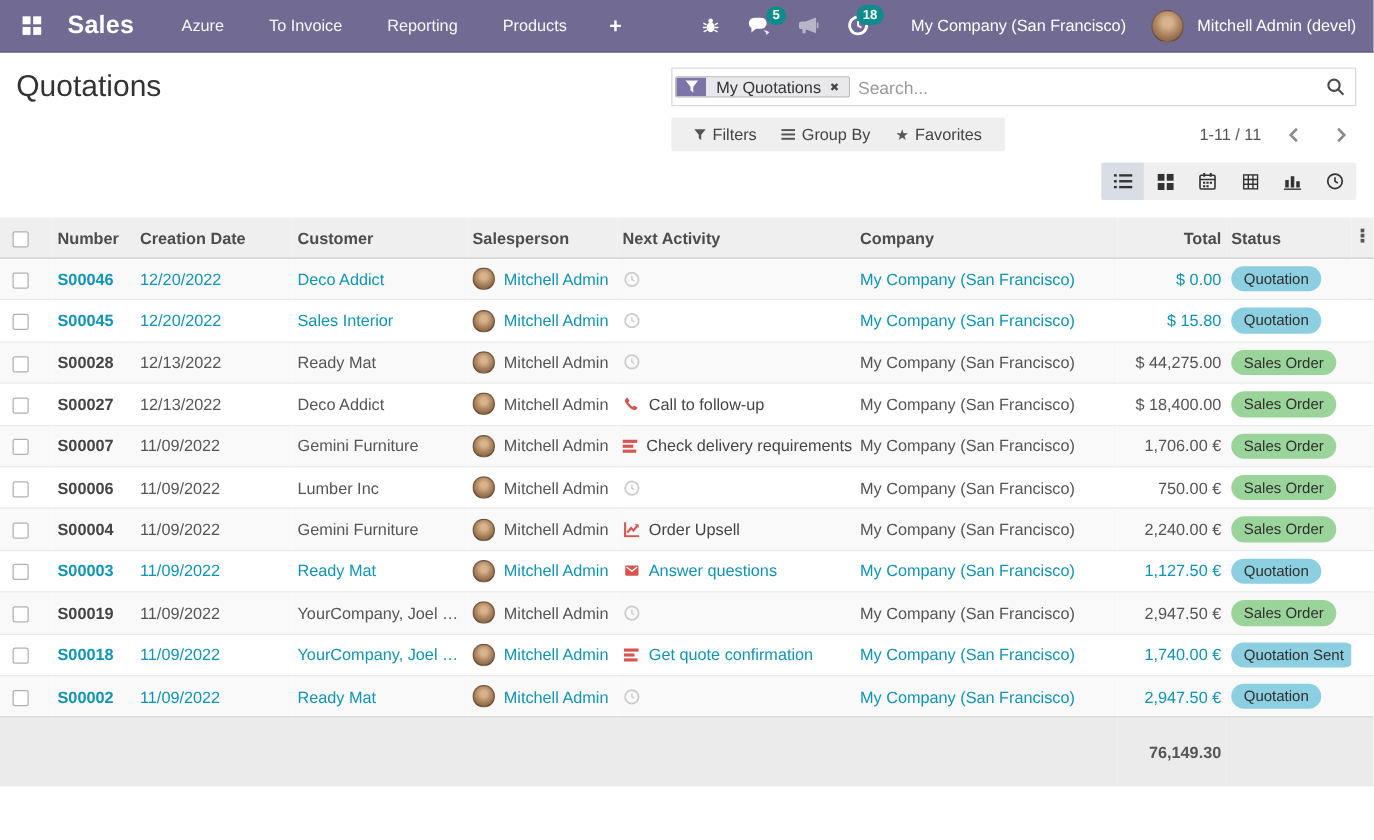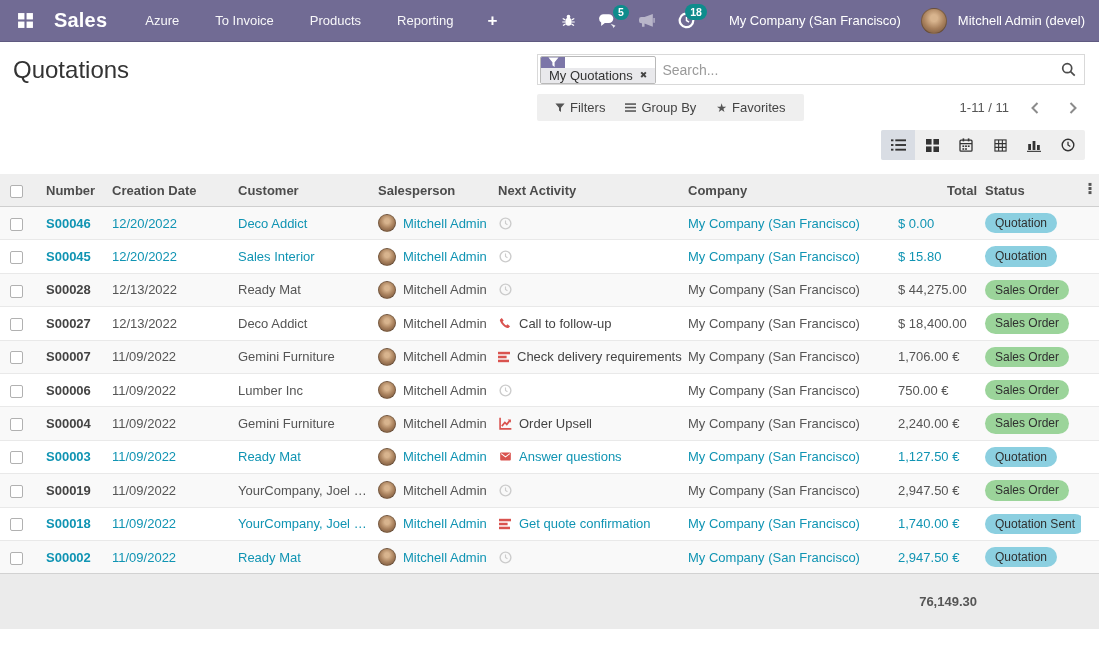--- a/index.html
+++ b/index.html
@@ -34,21 +34,21 @@
   .page-title { font-size:24px; font-weight:400; color:#333; margin-top:2px; }
   .btn-row { display:flex; }
   .btn-create { background:#7c71a3; border:1px solid #6f6494; color:#fff; font-size:13px;
     padding:6px 14px; border-radius:3px 0 0 3px; cursor:pointer; }
   .btn-export { background:#fff; border:1px solid #d5d5d5; border-left:none; border-radius:0 3px 3px 0;
     padding:6px 10px; cursor:pointer; display:flex; align-items:center; }
   .cp-right { width:548px; display:flex; flex-direction:column; gap:9px; }
   .searchbar { display:flex; align-items:center; border:1px solid #d9d9d9; background:#fff;
     height:31px; padding:2px; }
   .facet { display:flex; align-items:stretch; border:1px solid #b9b9b9; border-radius:2px;
-    overflow:hidden; margin-right:6px; cursor:pointer;flex-direction:column; }
+    overflow:hidden; margin-right:6px; cursor:pointer; }
   .facet-ic { background:#7c76a8; display:flex; align-items:center; justify-content:center; width:24px; }
   .facet-body { background:#e9e9ec; display:flex; align-items:center; gap:7px; padding:0 8px;
     font-size:13px; color:#333; }
   .facet-x { font-size:9px; color:#444; cursor:pointer; }
   .search-input { flex:1; border:none; outline:none; font-size:14px; color:#333;
     font-family:Liberation Sans, sans-serif; }
   .search-input::placeholder { color:#9a9a9a; }
   .search-glass { padding:0 6px; cursor:pointer; display:flex; }
   .toolbar-row { display:flex; justify-content:space-between; align-items:center; }
   .filter-group { background:#efefef; display:flex; align-items:center; gap:4px; padding:4px 10px; border-radius:2px; }
@@ -69,21 +69,21 @@
   col.c5{width:120px} col.c6{width:190px} col.c7{width:210px} col.c8{width:87px}
   col.c9{width:100px} col.c10{width:18px}
   thead th { background:#efefef; border-bottom:1px solid #cfcfcf; font-size:13px; font-weight:700;
     color:#4c4c4c; text-align:left; padding:8px 4px; height:31px; }
   thead th.t-right { text-align:right; }
   tbody td { font-size:13px; padding:6px 4px; height:28px; border-top:1px solid #e9e9e9;
     white-space:nowrap; overflow:hidden; text-overflow:ellipsis; vertical-align:middle; }
   tbody tr:nth-child(odd) { background:#f9f9f9; }
   tbody tr { cursor:pointer; }
   .c-num { font-weight:700; color:#444; }
-  .c-total { text-align:left; color:#555; }
+  .c-total { text-align:right; color:#555; }
   .c-date,.c-cust,.c-comp { color:#555; }
   .c-sp { color:#555; }
   .c-sp,.c-act { }
   .sp-wrap,.act-wrap { display:flex; align-items:center; gap:7px; }
   tr.teal .c-num { color:#1094b3; }
   tr.teal .c-date, tr.teal .c-cust, tr.teal .c-comp, tr.teal .c-total,
   tr.teal .sp-name, tr.teal .act-tx { color:#1094b3; }
   .cb { width:13px; height:13px; border:1px solid #b1b1b1; border-radius:2px; background:#fff;
     display:inline-block; vertical-align:middle; cursor:pointer; }
   th .cb { margin-left:6px; }
@@ -110,22 +110,22 @@
           <rect x="9" y="1" width="6" height="6"></rect>
           <rect x="1" y="9" width="6" height="6"></rect>
           <rect x="9" y="9" width="6" height="6"></rect>
         </svg>
     </span>
     <span class="brand">Sales</span>
   </div>
   <div class="nav-menu">
     <span class="nav-item">Azure</span>
     <span class="nav-item">To Invoice</span>
+    <span class="nav-item">Reporting</span>
     <span class="nav-item">Products</span>
-    <span class="nav-item">Reporting</span>
     <span class="nav-plus">+</span>
   </div>
   <div class="nav-right">
     <span class="sysicon">
       <svg viewBox="0 0 14 14" width="15" height="15">
           <ellipse cx="7" cy="8.2" rx="3" ry="3.8" fill="#fff"></ellipse>
           <circle cx="7" cy="3.4" r="1.7" fill="#fff"></circle>
           <path d="M4 6.4 1.6 5.2M4 8.4H1.2M4.2 10.4l-2.4 1.2M10 6.4l2.4-1.2M10 8.4h2.8M9.8 10.4l2.4 1.2" stroke="#fff" stroke-width="1.1" fill="none"></path>
         </svg>
     </span>

